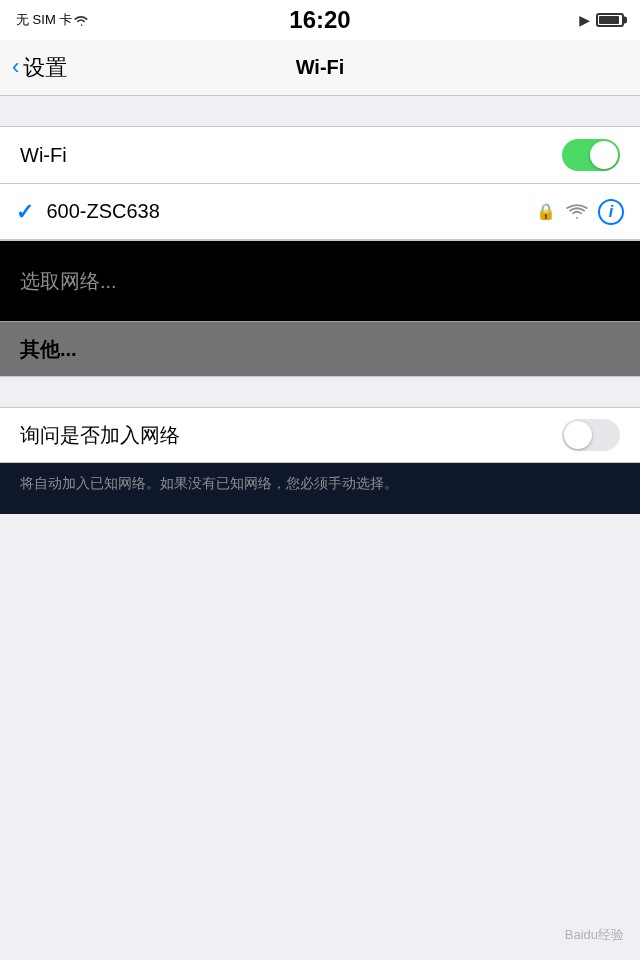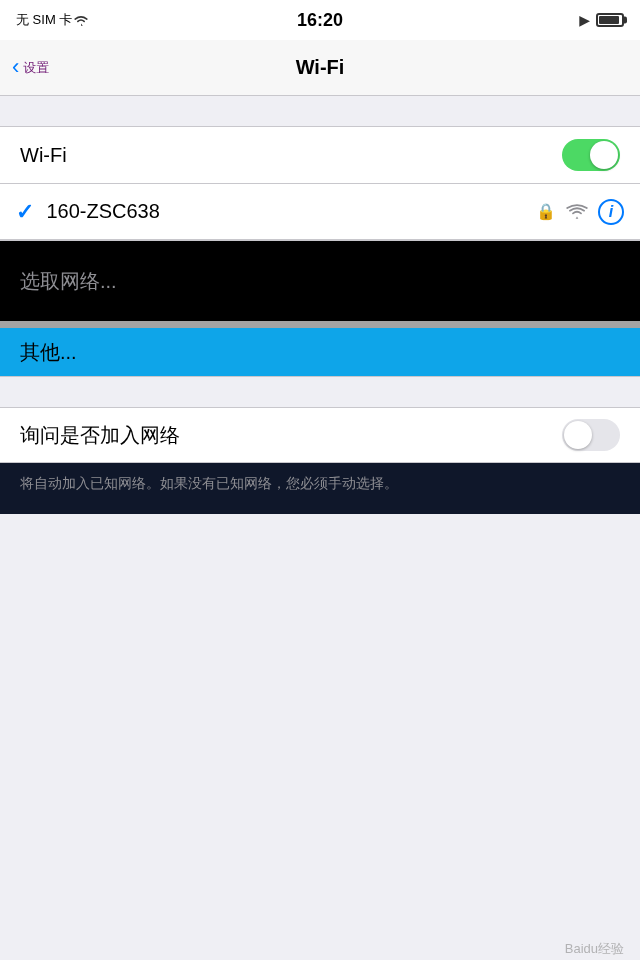--- a/index.html
+++ b/index.html
@@ -23,21 +23,21 @@
       font-size: 16px;
       font-weight: 500;
     }
     .status-left {
       display: flex;
       align-items: center;
       font-size: 14px;
       font-weight: 500;
     }
     .status-center {
-      font-size: 18px;
+      font-size: 24px;
       font-weight: 600;
       position: absolute;
       left: 50%;
       transform: translateX(-50%);
     }
     .status-right {
       display: flex;
       align-items: center;
       gap: 6px;
     }
@@ -102,22 +102,22 @@
       cursor: pointer;
       gap: 4px;
     }
     .nav-back-chevron {
       font-size: 22px;
       color: #007aff;
       line-height: 1;
       margin-top: -1px;
     }
     .nav-back-text {
-      font-size: 13px;
-      color: #701a75;
+      font-size: 22px;
+      color: #000000;
     }
     .nav-title {
       font-size: 20px;
       font-weight: 600;
       color: #000;
     }
 
     
     .content {
       background: #efeff4;
@@ -240,23 +240,24 @@
       font-size: 20px;
       color: #8e8e93;
     }
 
     
     .other-row {
       display: flex;
       align-items: center;
       padding: 0 20px;
       min-height: 56px;
-      background: #0ea5e9;
-      border-top: 7px solid #a3a3a3;
-      border-bottom: 1px solid #c8c7cc;
+      background: #737373;
+      border-top: 1px solid #a3a3a3;
+      border-bottom: 1px solid #c8c7cc;
+      font-weight: bold;
     }
     .other-label {
       font-size: 20px;
       color: #000;
       flex: 1;
     }
 
     
     .ask-join-row {
       display: flex;
@@ -281,21 +282,21 @@
     }
     .description-text {
       font-size: 14px;
       color: #8e8e93;
       line-height: 1.5;
     }
 
     
     .watermark {
       position: fixed;
-      bottom: 2px;
+      bottom: 16px;
       right: 16px;
       font-size: 13px;
       color: #999;
       opacity: 0.7;
     }
 
     
     .wifi-svg {
       width: 22px;
       height: 16px;
@@ -338,21 +339,21 @@
       <span class="row-label">Wi-Fi</span>
       <div class="toggle">
         <div class="toggle-knob"></div>
       </div>
     </div>
   </div>
 
   <div class="table-group" style="margin-top: 0; border-top: none;">
     <div class="network-row">
       <span class="check-icon">✓</span>
-      <span class="network-name">160-ZSC638</span>
+      <span class="network-name">600-ZSC638</span>
       <div class="network-icons">
         <span class="lock-icon">🔒</span>
         <svg class="wifi-svg" viewBox="0 0 24 18" fill="none">
           <path d="M12 14 L13.5 16.5 L10.5 16.5 Z" fill="#8e8e93"></path>
           <path d="M7.5 10.5 Q12 7 16.5 10.5" stroke="#8e8e93" stroke-width="2" fill="none" stroke-linecap="round"></path>
           <path d="M4 7.5 Q12 2 20 7.5" stroke="#8e8e93" stroke-width="2" fill="none" stroke-linecap="round"></path>
           <path d="M1 4.5 Q12 -2 23 4.5" stroke="#8e8e93" stroke-width="2" fill="none" stroke-linecap="round"></path>
         </svg>
         <div class="info-button">
           <span>i</span>

